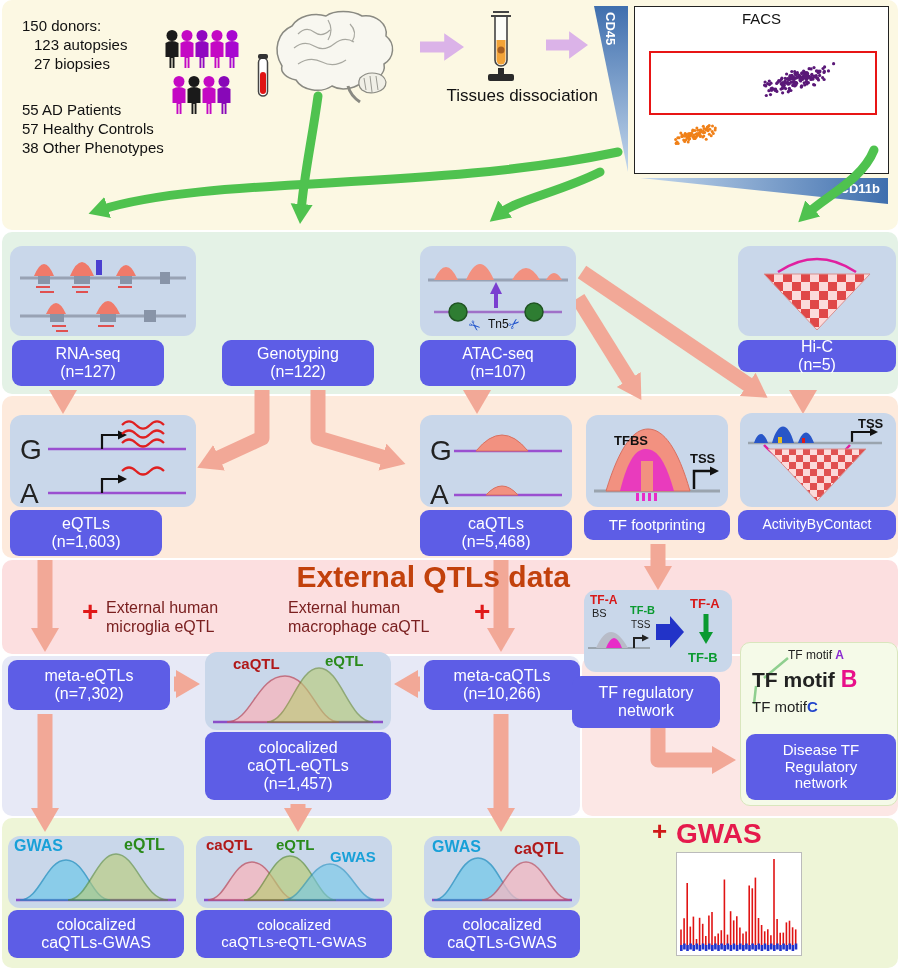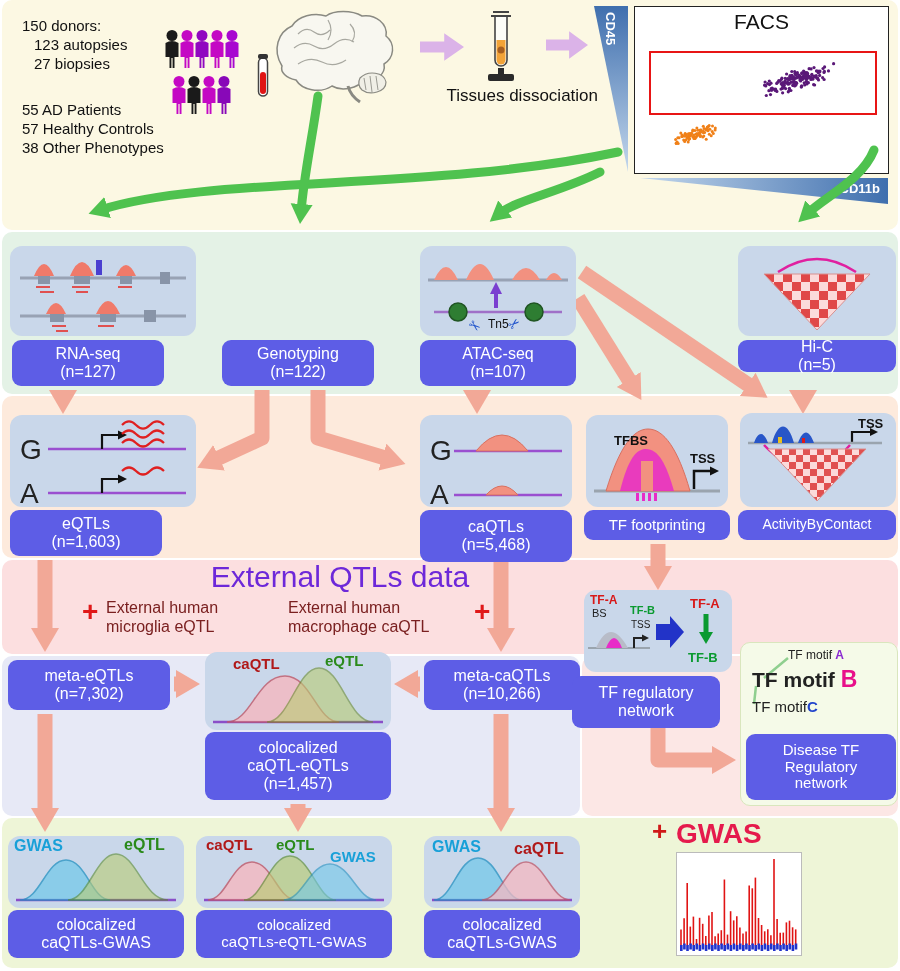--- a/index.html
+++ b/index.html
@@ -88,21 +88,21 @@
 
   <div class="abs" style="left:398px;top:86px;width:200px;text-align:right;font-size:17px">Tissues dissociation</div>
 
   <div class="blockarrow" style="left:546px;top:30px;width:42px;height:30px"></div>
 
   <div class="abs" style="left:594px;top:6px;width:300px;height:200px">
     <div class="abs" style="left:0;top:0;width:34px;height:166px;background:linear-gradient(180deg,#3f6fae,#c3d7ec);clip-path:polygon(0 0,100% 0,100% 100%)">
       <span class="abs" style="left:9px;top:6px;writing-mode:vertical-rl;color:#fff;font-size:13px;font-weight:bold">CD45</span>
     </div>
     <div class="abs" style="left:40px;top:0;width:255px;height:168px;background:#fff;border:1.5px solid #222">
-      <span class="abs" style="left:0;right:0;top:3px;text-align:center;font-size:21px">FACS</span>
+      <span class="abs" style="left:0;right:0;top:3px;text-align:center;font-size:15px">FACS</span>
       <div class="abs" style="left:14px;top:44px;width:228px;height:64px;border:2.5px solid #e81515"></div>
       <svg class="abs" style="left:0;top:0" width="252" height="165" viewBox="0 0 252 165">
         <g id="facs-purple">
             <circle cx="154.5" cy="72.7" r="1.6" fill="#5a1878"></circle>
             <circle cx="166.3" cy="71.4" r="1.6" fill="#5a1878"></circle>
             <circle cx="156.1" cy="71.1" r="1.6" fill="#5a1878"></circle>
             <circle cx="158.0" cy="78.0" r="1.6" fill="#5a1878"></circle>
             <circle cx="164.8" cy="69.2" r="1.6" fill="#5a1878"></circle>
             <circle cx="154.3" cy="76.7" r="1.6" fill="#5a1878"></circle>
             <circle cx="151.2" cy="76.1" r="1.6" fill="#5a1878"></circle>
@@ -498,21 +498,21 @@
   <div class="iconbox" style="left:420px;top:415px;width:152px;height:92px">
     <svg width="152" height="92" viewBox="0 0 152 92">
       <text x="10" y="45" font-size="28" fill="#222">G</text>
       <line x1="34" y1="36" x2="142" y2="36" stroke="#9a4fd0" stroke-width="2.5"></line>
       <path d="M56,36 Q82,4 108,36 Z" fill="#f29180" stroke="#d87060" stroke-width="1"></path>
       <text x="10" y="89" font-size="28" fill="#222">A</text>
       <line x1="34" y1="80" x2="142" y2="80" stroke="#9a4fd0" stroke-width="2.5"></line>
       <path d="M66,80 Q82,62 98,80 Z" fill="#f29180" stroke="#d87060" stroke-width="1"></path>
     </svg>
   </div>
-  <div class="pill" style="left:420px;top:510px;width:152px;height:52px">
+  <div class="pill" style="left:420px;top:510px;width:152px;height:46px">
     <span>caQTLs</span>
     <span>(n=5,468)</span>
   </div>
 
   <div class="iconbox" style="left:586px;top:415px;width:142px;height:92px">
     <svg width="142" height="92" viewBox="0 0 142 92">
       <line x1="8" y1="76" x2="134" y2="76" stroke="#9aa4ae" stroke-width="3"></line>
       <path d="M20,76 C34,30 48,14 62,14 C78,14 92,34 104,76 Z" fill="#f29180" stroke="#d87060" stroke-width="1"></path>
       <path d="M34,76 C42,44 50,34 60,34 C72,34 80,48 88,76 Z" fill="#e82cc8" opacity="0.85"></path>
       <rect x="55" y="46" width="12" height="30" fill="#f29180"></rect>
@@ -554,21 +554,21 @@
       <g clip-path="url(#tric2)">
           <rect x="22" y="32" width="110" height="60" fill="url(#chk2)"></rect>
         </g>
       <path d="M28,36 L126,36 L77,88 Z" fill="none" stroke="#d89090" stroke-width="1"></path>
     </svg>
   </div>
   <div class="pill" style="left:738px;top:510px;width:158px;height:30px;font-size:14px">
     <span>ActivityByContact</span>
   </div>
 
-  <div class="abs" style="left:110px;top:560px;width:460px;text-align:center;font-size:30px;font-weight:normal;color:#6d28d9">External QTLs data</div>
+  <div class="abs" style="left:110px;top:560px;width:460px;text-align:right;font-size:30px;font-weight:bold;color:#c2410c">External QTLs data</div>
   <span class="abs" style="left:82px;top:596px;font-size:28px;font-weight:bold;color:#e01818">+</span>
   <div class="abs" style="left:106px;top:598px;font-size:16px;line-height:1.2;color:#7a2020">
     <span class="txtline">External human</span>
     <span class="txtline">microglia eQTL</span>
   </div>
   <div class="abs" style="left:288px;top:598px;font-size:16px;line-height:1.2;color:#7a2020">
     <span class="txtline">External human</span>
     <span class="txtline">macrophage caQTL</span>
   </div>
   <span class="abs" style="left:474px;top:596px;font-size:28px;font-weight:bold;color:#e01818">+</span>

